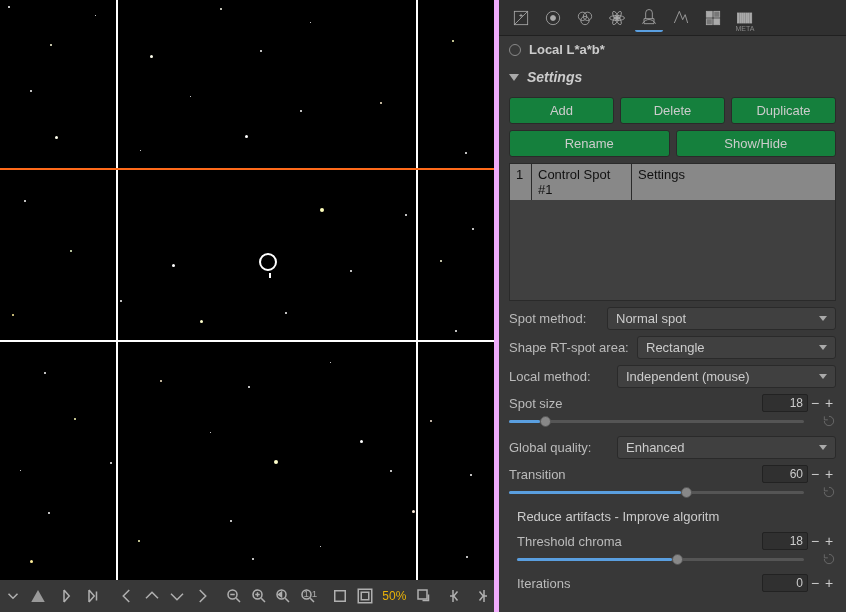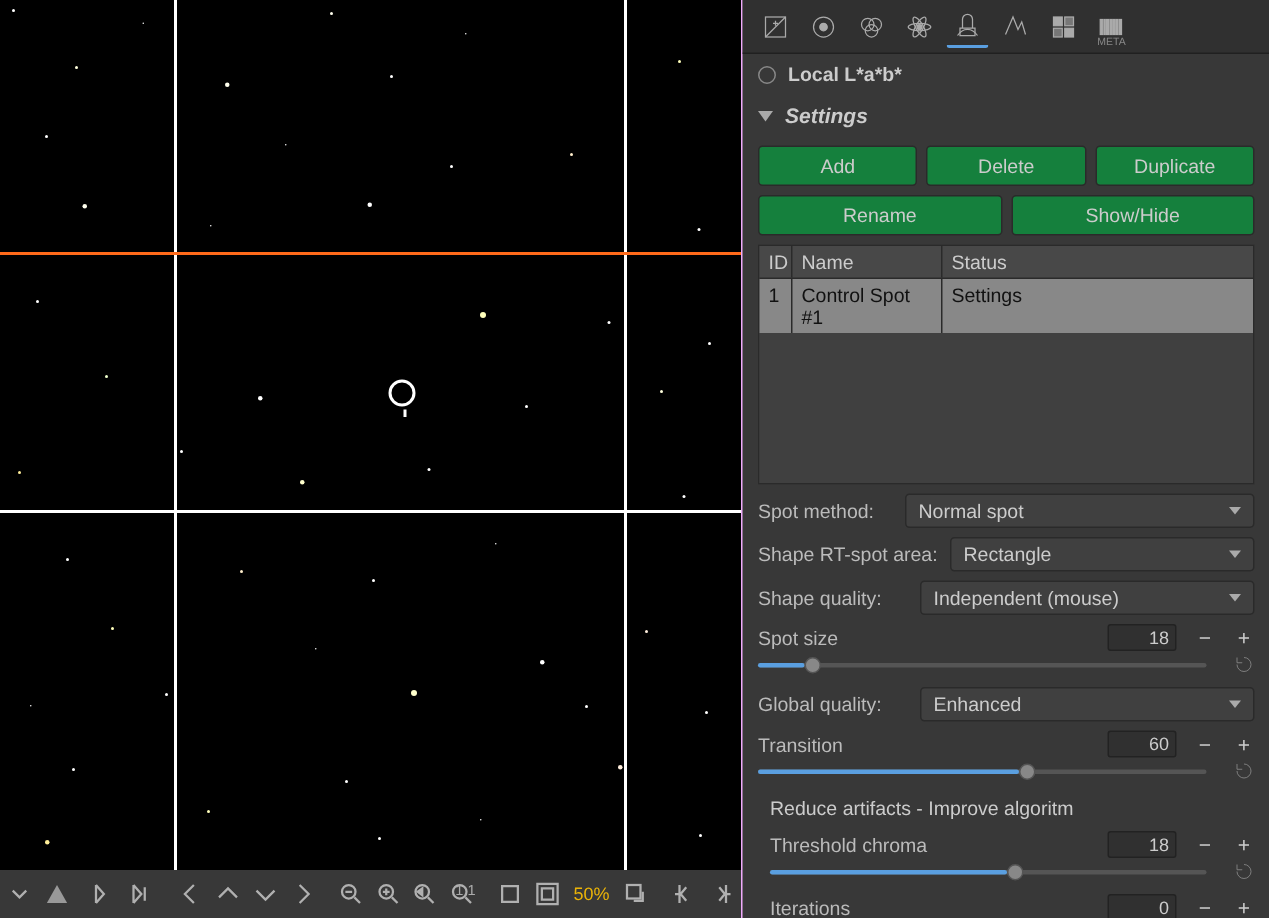--- a/index.html
+++ b/index.html
@@ -9,21 +9,21 @@
 .star { position:absolute; border-radius:50%; background:#fff; }
 .guide-v { position:absolute; width:2px; background:#fff; top:0; height:580px; }
 .guide-h { position:absolute; height:2px; background:#fff; left:0; width:494px; }
 .spot-circle { position:absolute; width:18px; height:18px; border:2px solid #fff; border-radius:50%; transform:translate(-50%,-50%); }
 .spot-tick  { position:absolute; width:2px; height:5px; background:#fff; top:18px; left:8px; }
 .toolbar-bottom { position:absolute; bottom:0; left:0; width:494px; height:32px; background:#383838; display:flex; align-items:center; gap:2px; padding:0 2px; }
 .tb-btn { width:24px; height:24px; display:flex; align-items:center; justify-content:center; border-radius:2px; cursor:pointer; }
 .tb-btn svg { width:18px; height:18px; stroke:#b0b0b0; fill:none; stroke-width:2; }
 .zoom-label { font-size:12px; color:#eab308; padding:0 4px;text-align:center; }
 .sep { width:6px; }
-.right { flex:1; background:#383838; border-left:1px solid #f0abfc; display:flex; flex-direction:column; overflow:hidden; }
+.right { flex:1; background:#383838; border-left:5px solid #f0abfc; display:flex; flex-direction:column; overflow:hidden; }
 .tab-strip { height:36px; background:#303030; display:flex; align-items:center; gap:4px; padding:0 8px; border-bottom:1px solid #202020; }
 .tab-icon { width:28px; height:28px; display:flex; align-items:center; justify-content:center; cursor:pointer; border-radius:2px; }
 .tab-icon.active { border-bottom:2px solid #5a9fe0; }
 .tab-icon svg { width:20px; height:20px; stroke:#aaa; fill:#aaa; }
 .panel-head { display:flex; align-items:center; gap:8px; padding:6px 10px; background:#383838; }
 .radio { width:12px; height:12px; border:1px solid #888; border-radius:50%; }
 .section-head { display:flex; align-items:center; gap:8px; padding:6px 10px; background:#383838; cursor:pointer; }
 .disclosure { width:0; height:0; border-left:5px solid transparent; border-right:5px solid transparent; border-top:7px solid #aaa; }
 .section-head .title { font-weight:bold; font-size:14px;font-style:italic; }
 .section-body { padding:6px 10px; display:flex; flex-direction:column; gap:6px; }
@@ -36,21 +36,21 @@
 .th.id,.td.id{width:22px;}
 .th.name,.td.name{width:100px;}
 .th.status,.td.status{flex:1;border-right:none;}
 .tr-row { display:flex; background:#888888; }
 .tr-row .td { color:#111; }
 .table-body-rest { height:100px; background:#404040; }
 .form-row { display:flex; align-items:center; gap:8px; }
 .form-label { width:120px; font-size:13px; color:#bbb; }
 .select { flex:1; background:#404040; border:1px solid #2a2a2a; border-radius:3px; padding:3px 8px; display:flex; justify-content:space-between; align-items:center; cursor:pointer; font-size:13px;}
 .chev { width:0;height:0;border-left:4px solid transparent;border-right:4px solid transparent;border-top:5px solid #aaa; }
-.slider-row { display:flex; align-items:center; gap:12px; }
+.slider-row { display:flex; align-items:center; gap:0; }
 .slider-row .lbl { flex:1; font-size:13px; color:#bbb; }
 .numbox { width:46px; background:#303030; border:1px solid #222; border-radius:2px; text-align:right; padding:1px 4px; font-size:12px;}
 .step { width:14px; height:14px; display:flex; align-items:center; justify-content:center; color:#ccc; cursor:pointer; font-size:14px; line-height:1;}
 .slider-track { height:14px; position:relative; margin-top:2px; margin-bottom:2px; }
 .track-bg { position:absolute; top:6px; left:0; right:12px; height:3px; background:#555; border-radius:2px;}
 .track-fill { position:absolute; top:6px; left:0; height:3px; background:#5a9fe0; border-radius:2px;}
 .thumb { position:absolute; top:2px; width:11px; height:11px; background:#888; border-radius:50%; border:1px solid #555;}
 .reset { width:14px; height:14px; cursor:pointer; }
 .reset svg{width:14px;height:14px;stroke:#888;fill:none;}
 .subhead { font-size:13px; color:#ccc; padding:2px 0; }
@@ -304,25 +304,20 @@
         <div class="btn">Add</div>
         <div class="btn">Delete</div>
         <div class="btn">Duplicate</div>
       </div>
       <div class="btn-row two">
         <div class="btn">Rename</div>
         <div class="btn">Show/Hide</div>
       </div>
 
       <div class="table">
-        <div class="th-row">
-          <div class="th id">ID</div>
-          <div class="th name">Name</div>
-          <div class="th status">Status</div>
-        </div>
         <div class="tr-row">
           <div class="td id">1</div>
           <div class="td name">Control Spot #1</div>
           <div class="td status">Settings</div>
         </div>
         <div class="table-body-rest"></div>
       </div>
 
       <div class="form-row">
         <span class="form-label" style="width:90px">Spot method:</span>
@@ -332,21 +327,21 @@
           </div>
       </div>
       <div class="form-row">
         <span class="form-label">Shape RT-spot area:</span>
         <div class="select">
             <span>Rectangle</span>
             <div class="chev"></div>
           </div>
       </div>
       <div class="form-row">
-        <span class="form-label" style="width:100px">Shape quality:</span>
+        <span class="form-label" style="width:100px">Local method:</span>
         <div class="select">
             <span>Independent (mouse)</span>
             <div class="chev"></div>
           </div>
       </div>
 
       <div>
         <div class="slider-row">
           <span class="lbl">Spot size</span>
           <div class="numbox">18</div>

